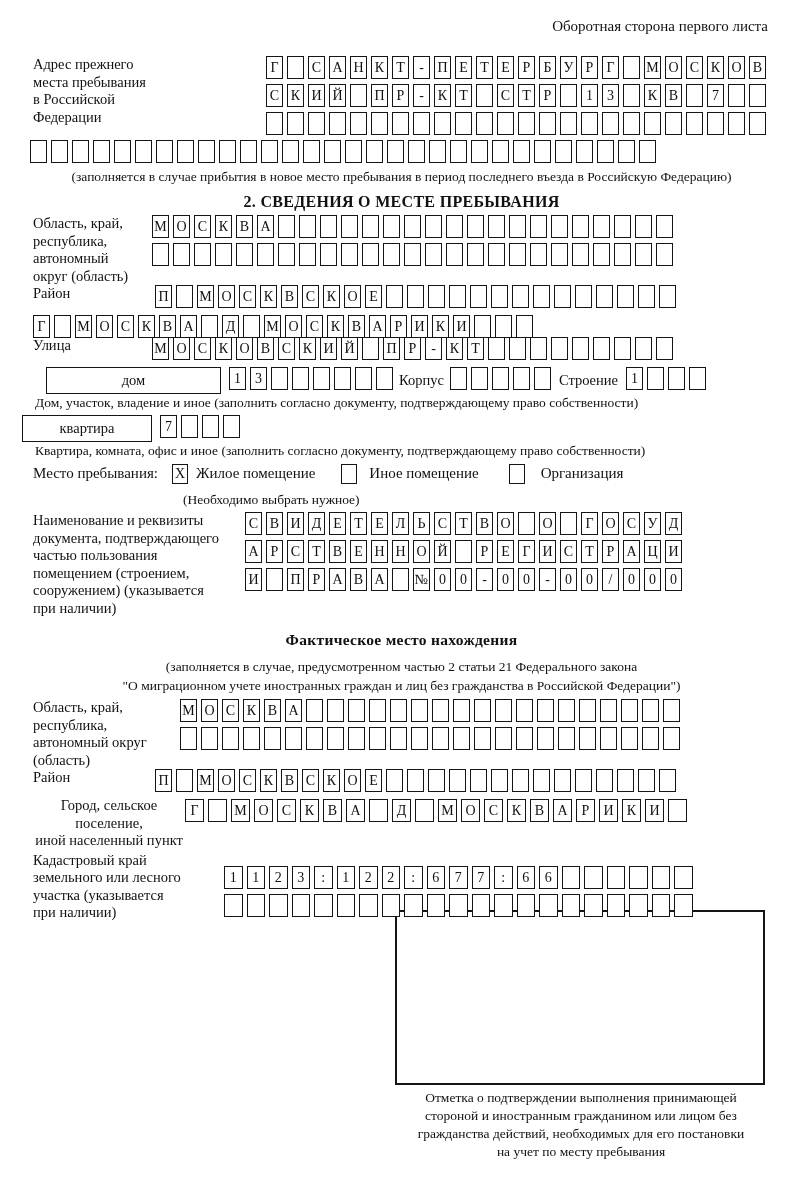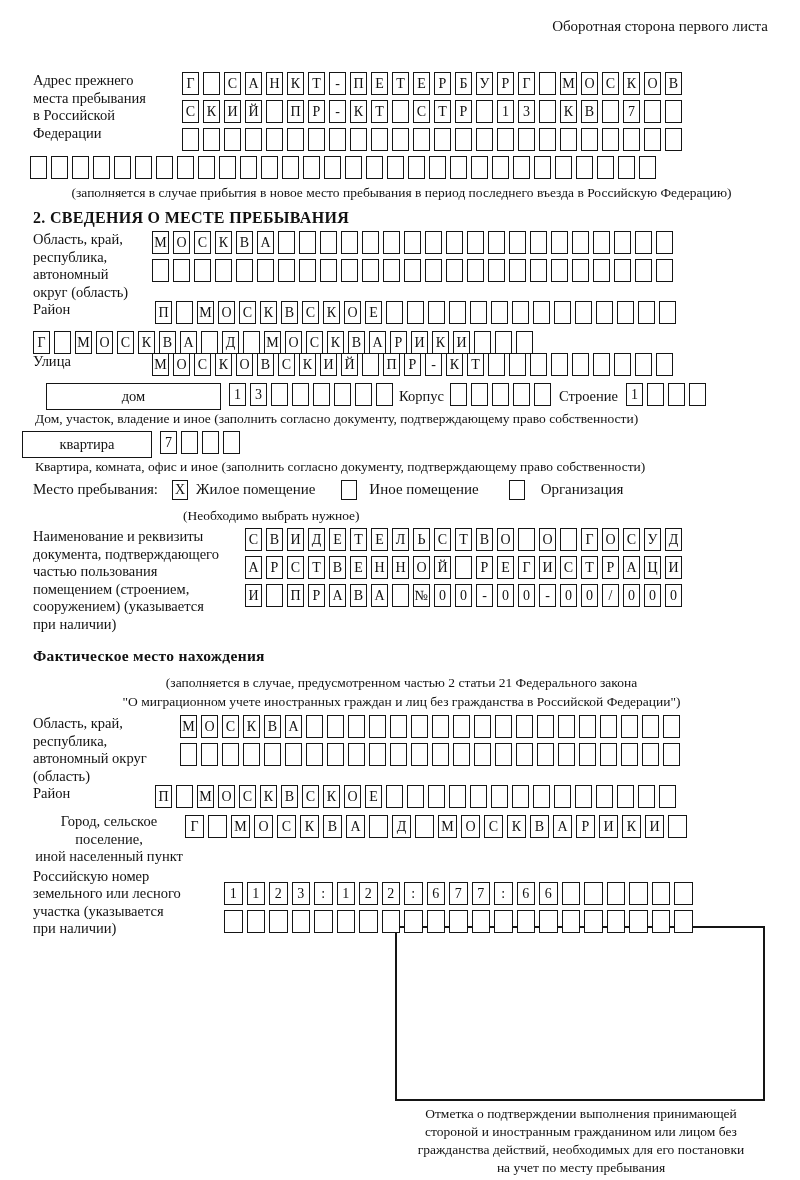--- a/index.html
+++ b/index.html
@@ -17,40 +17,40 @@
   .cells-col{flex:0 0 auto;}
   .cells-row{white-space:nowrap;height:28px;}
   .cell{
     display:inline-block;width:17px;height:23px;border:1.6px solid #151515;
     margin-right:4px;text-align:center;font-size:14px;line-height:21px;
     vertical-align:top;background:#fff;
   }
   .w-wide .cell{width:19px;}
   .w-kad .cell{width:18.5px;}
   .caption{font-size:13.5px;text-align:center;margin-top:1px;}
-  .sec-title{font-size:16px;font-weight:bold;text-align:left;letter-spacing:.3px;}
+  .sec-title{font-size:16px;font-weight:bold;text-align:center;letter-spacing:.3px;}
   .box-label{
     display:inline-block;border:1.8px solid #151515;height:27px;
     text-align:center;font-size:14.5px;line-height:25px;vertical-align:top;background:#fff;
   }
   .inline-lbl{display:inline-block;font-size:14.5px;line-height:27px;vertical-align:top;}
   .note-left{font-size:13.5px;margin:1px 0 4px 2px;}
   .chk{
     display:inline-block;width:16px;height:20px;border:1.7px solid #151515;
     text-align:center;font-size:14px;line-height:18px;vertical-align:middle;background:#fff;
   }
   .stamp-box{border:2px solid #151515;width:370px;height:175px;margin-left:362px;background:#fff;}
   .stamp-note{width:460px;margin-left:318px;text-align:center;font-size:13.5px;line-height:18px;margin-top:4px;} .mt4{margin-top:4px;} .mt8{margin-top:8px;}
 </style>
 </head>
 <body>
 
 <div class="hdr">Оборотная сторона первого листа</div>
 
-<div class="frow" style="margin-top:37px;">
+<div class="frow" style="margin-top:21px;justify-content:space-between;">
   <div class="lbl-col label" style="width:149px;">
       <div>Адрес прежнего</div>
       <div>места пребывания</div>
       <div>в Российской</div>
       <div>Федерации</div>
     </div>
   <div class="cells-col">
     <div class="cells-row"><span class="cell">Г</span><span class="cell"></span><span class="cell">С</span><span class="cell">А</span><span class="cell">Н</span><span class="cell">К</span><span class="cell">Т</span><span class="cell">-</span><span class="cell">П</span><span class="cell">Е</span><span class="cell">Т</span><span class="cell">Е</span><span class="cell">Р</span><span class="cell">Б</span><span class="cell">У</span><span class="cell">Р</span><span class="cell">Г</span><span class="cell"></span><span class="cell">М</span><span class="cell">О</span><span class="cell">С</span><span class="cell">К</span><span class="cell">О</span><span class="cell">В</span></div>
     <div class="cells-row"><span class="cell">С</span><span class="cell">К</span><span class="cell">И</span><span class="cell">Й</span><span class="cell"></span><span class="cell">П</span><span class="cell">Р</span><span class="cell">-</span><span class="cell">К</span><span class="cell">Т</span><span class="cell"></span><span class="cell">С</span><span class="cell">Т</span><span class="cell">Р</span><span class="cell"></span><span class="cell">1</span><span class="cell">3</span><span class="cell"></span><span class="cell">К</span><span class="cell">В</span><span class="cell"></span><span class="cell">7</span><span class="cell"></span><span class="cell"></span></div>
     <div class="cells-row"><span class="cell"></span><span class="cell"></span><span class="cell"></span><span class="cell"></span><span class="cell"></span><span class="cell"></span><span class="cell"></span><span class="cell"></span><span class="cell"></span><span class="cell"></span><span class="cell"></span><span class="cell"></span><span class="cell"></span><span class="cell"></span><span class="cell"></span><span class="cell"></span><span class="cell"></span><span class="cell"></span><span class="cell"></span><span class="cell"></span><span class="cell"></span><span class="cell"></span><span class="cell"></span><span class="cell"></span></div>
@@ -149,21 +149,21 @@
 <div class="frow">
   <div class="lbl-col label" style="width:152px;text-align:center;">
       <div>Город, сельское поселение,</div>
       <div>иной населенный пункт</div>
     </div>
   <div class="cells-row w-wide" style="margin-top:2px;"><span class="cell">Г</span><span class="cell"></span><span class="cell">М</span><span class="cell">О</span><span class="cell">С</span><span class="cell">К</span><span class="cell">В</span><span class="cell">А</span><span class="cell"></span><span class="cell">Д</span><span class="cell"></span><span class="cell">М</span><span class="cell">О</span><span class="cell">С</span><span class="cell">К</span><span class="cell">В</span><span class="cell">А</span><span class="cell">Р</span><span class="cell">И</span><span class="cell">К</span><span class="cell">И</span><span class="cell"></span></div>
 </div>
 
 <div class="frow" style="margin-top:2px;">
   <div class="lbl-col label" style="width:191px;">
-      <div>Российскую номер</div>
+      <div>Кадастровый край</div>
       <div>земельного или лесного</div>
       <div>участка (указывается</div>
       <div>при наличии)</div>
     </div>
   <div class="cells-col">
     <div class="cells-row w-kad" style="margin-top:14px;"><span class="cell">1</span><span class="cell">1</span><span class="cell">2</span><span class="cell">3</span><span class="cell">:</span><span class="cell">1</span><span class="cell">2</span><span class="cell">2</span><span class="cell">:</span><span class="cell">6</span><span class="cell">7</span><span class="cell">7</span><span class="cell">:</span><span class="cell">6</span><span class="cell">6</span><span class="cell"></span><span class="cell"></span><span class="cell"></span><span class="cell"></span><span class="cell"></span><span class="cell"></span></div>
     <div class="cells-row w-kad"><span class="cell"></span><span class="cell"></span><span class="cell"></span><span class="cell"></span><span class="cell"></span><span class="cell"></span><span class="cell"></span><span class="cell"></span><span class="cell"></span><span class="cell"></span><span class="cell"></span><span class="cell"></span><span class="cell"></span><span class="cell"></span><span class="cell"></span><span class="cell"></span><span class="cell"></span><span class="cell"></span><span class="cell"></span><span class="cell"></span><span class="cell"></span></div>
   </div>
 </div>
 

